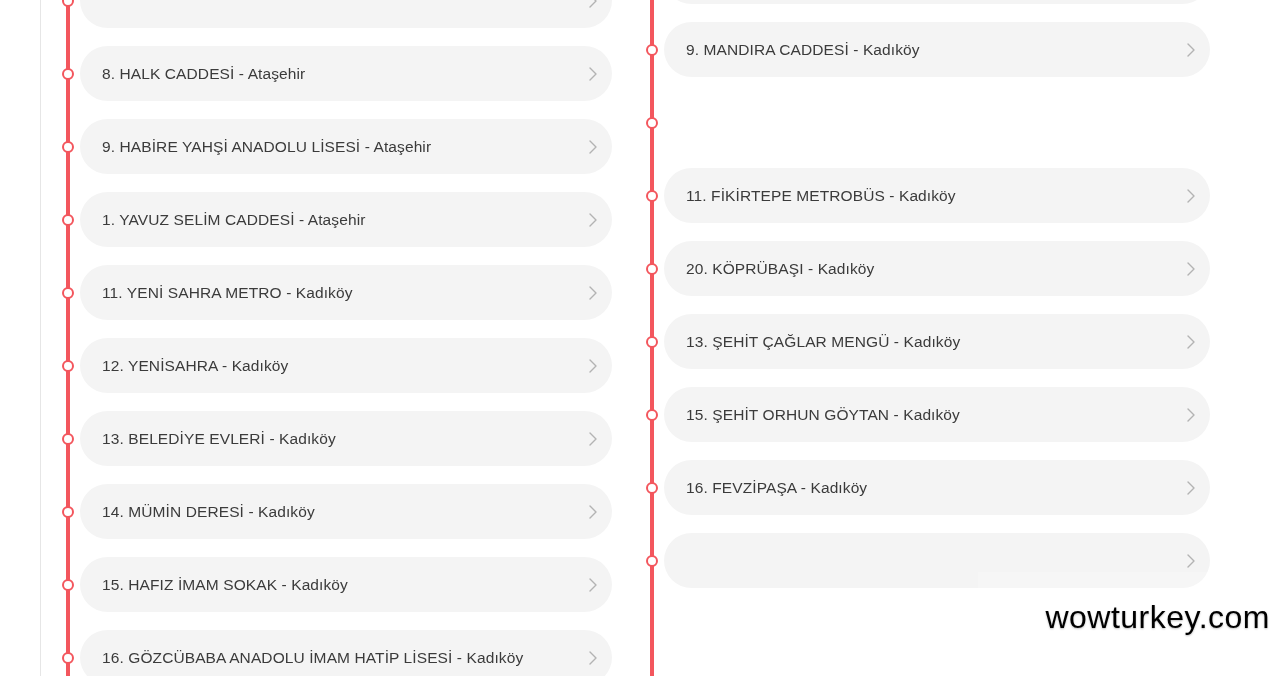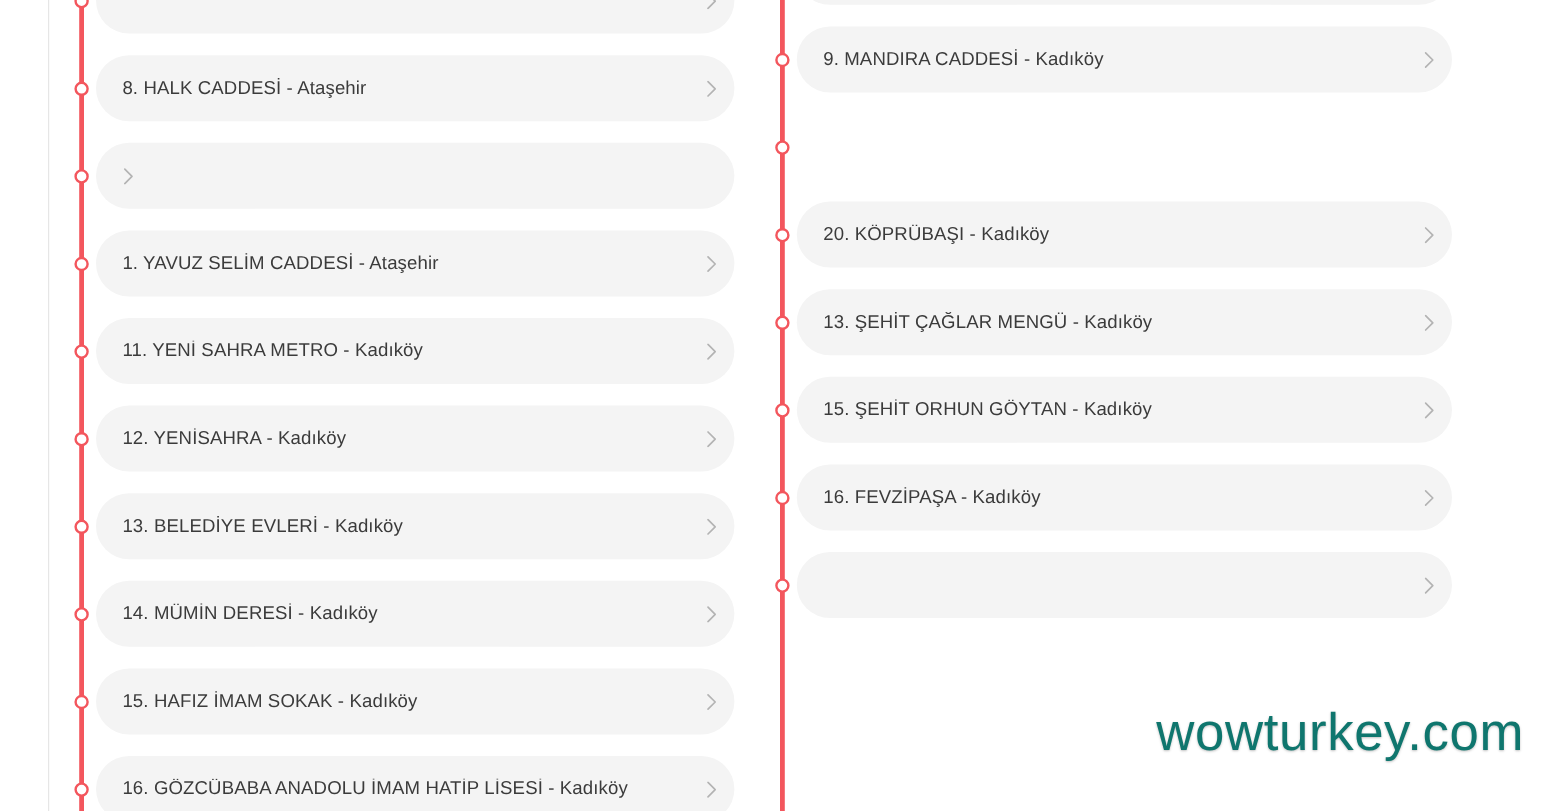--- a/index.html
+++ b/index.html
@@ -109,22 +109,22 @@
     align-items: center;
     justify-content: center;
   }
   .chev svg { display: block; }
 
   
   .watermark {
     position: absolute;
     right: 18px;
     bottom: 40px;
-    font-size: 44px;
-    color: #0f766e;
+    font-size: 32px;
+    color: #000000;
     letter-spacing: 0.5px;
     text-shadow: 0 1px 2px rgba(0,0,0,0.25);
     z-index: 10;
     pointer-events: none;
     white-space: nowrap;
   }
   .watermark-plate {
     position: absolute;
     right: 10px;
     bottom: 26px;
@@ -166,20 +166,21 @@
             <svg width="8" height="14" viewBox="0 0 8 14">
                 <path d="M1 1 L7 7 L1 13" fill="none" stroke="currentColor" stroke-width="1.4" stroke-linecap="round" stroke-linejoin="round"></path>
               </svg>
           </span>
         </div>
       </div>
 
       <div class="stop">
         <div class="dot"></div>
         <div class="card">
+          <span class="card-label">9. HABİRE YAHŞİ ANADOLU LİSESİ - Ataşehir</span>
           <span class="chev">
             <svg width="8" height="14" viewBox="0 0 8 14">
                 <path d="M1 1 L7 7 L1 13" fill="none" stroke="currentColor" stroke-width="1.4" stroke-linecap="round" stroke-linejoin="round"></path>
               </svg>
           </span>
         </div>
       </div>
 
       <div class="stop">
         <div class="dot"></div>
@@ -289,20 +290,31 @@
                 <path d="M1 1 L7 7 L1 13" fill="none" stroke="currentColor" stroke-width="1.4" stroke-linecap="round" stroke-linejoin="round"></path>
               </svg>
           </span>
         </div>
       </div>
 
       <div class="stop">
         <div class="dot"></div>
       </div>
 
+      <div class="stop">
+        <div class="dot"></div>
+        <div class="card">
+          <span class="card-label">11. FİKİRTEPE METROBÜS - Kadıköy</span>
+          <span class="chev">
+            <svg width="8" height="14" viewBox="0 0 8 14">
+                <path d="M1 1 L7 7 L1 13" fill="none" stroke="currentColor" stroke-width="1.4" stroke-linecap="round" stroke-linejoin="round"></path>
+              </svg>
+          </span>
+        </div>
+      </div>
 
       <div class="stop">
         <div class="dot"></div>
         <div class="card">
           <span class="card-label">20. KÖPRÜBAŞI - Kadıköy</span>
           <span class="chev">
             <svg width="8" height="14" viewBox="0 0 8 14">
                 <path d="M1 1 L7 7 L1 13" fill="none" stroke="currentColor" stroke-width="1.4" stroke-linecap="round" stroke-linejoin="round"></path>
               </svg>
           </span>

